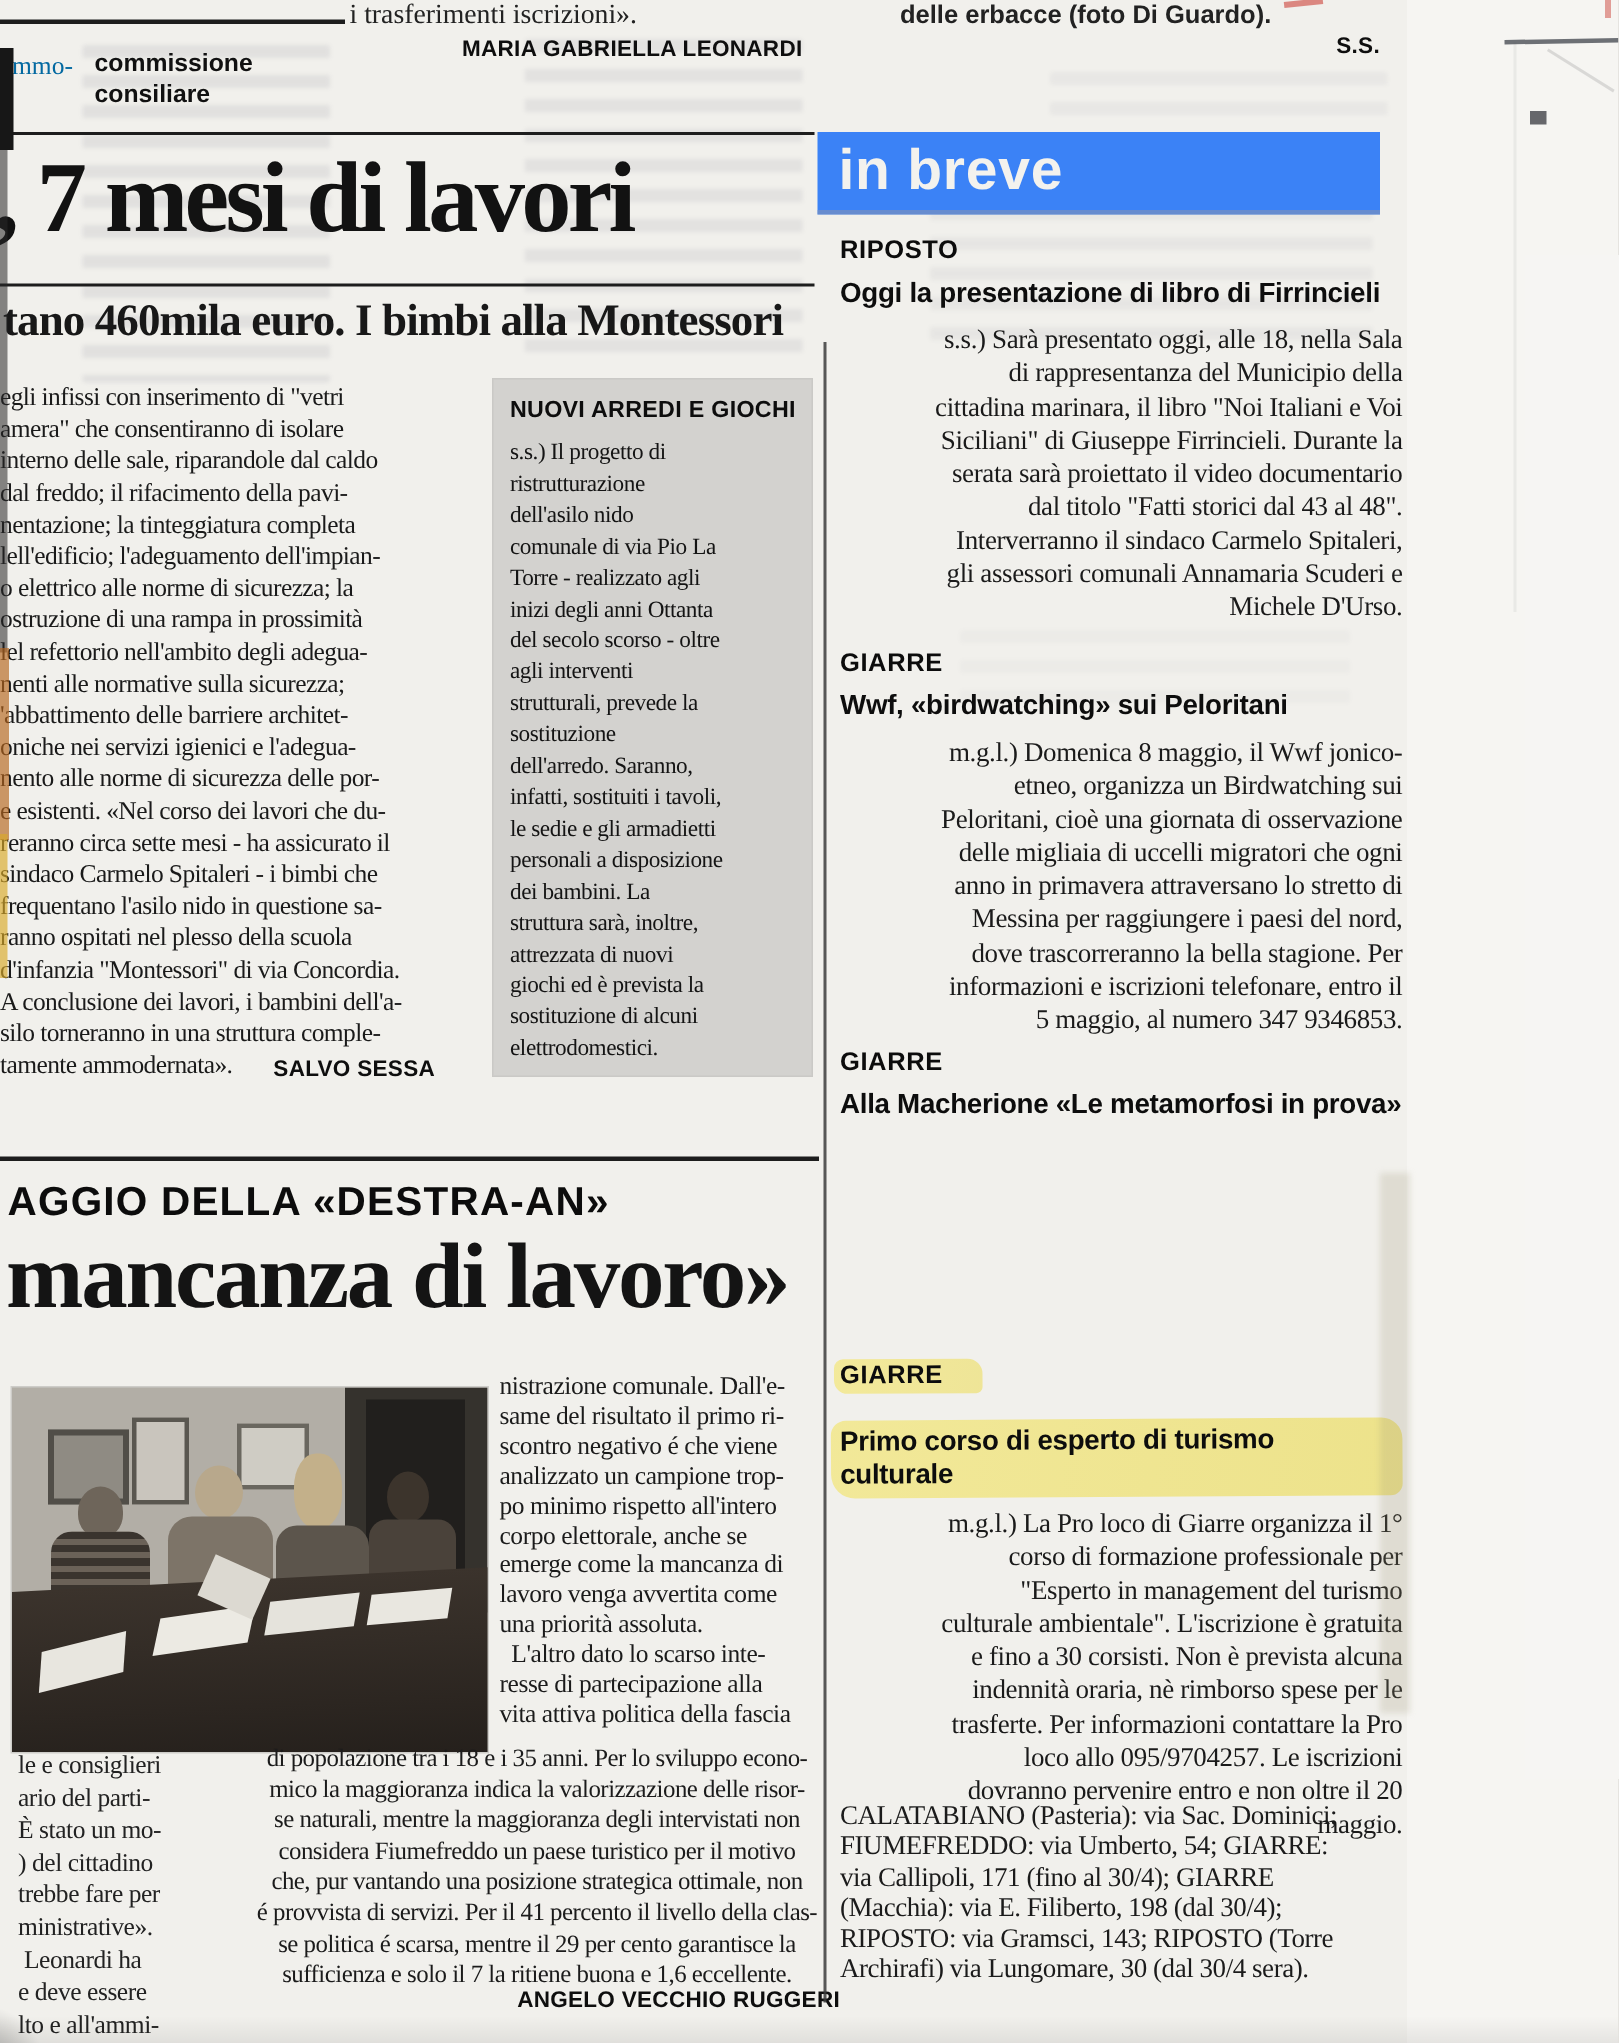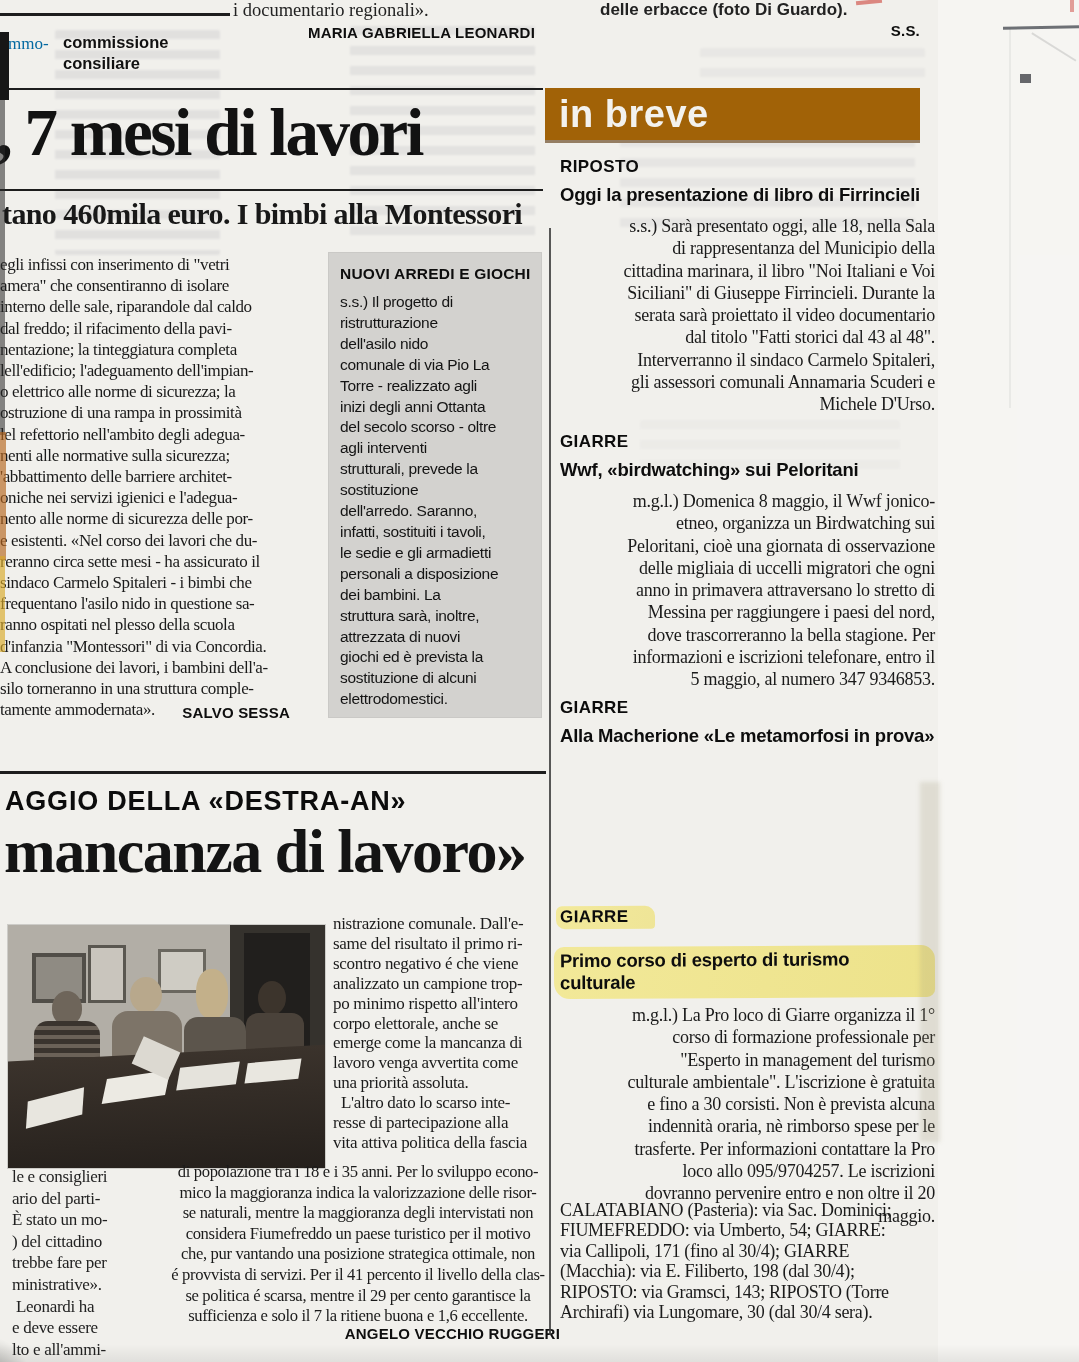--- a/index.html
+++ b/index.html
@@ -10,30 +10,30 @@
   .tinytext{font-size:17px;color:#0369a1;}
   .smallbold{font-family:"Liberation Sans",sans-serif;font-weight:700;font-size:16.5px;line-height:21px;color:#111;}
   .quote-end{font-size:18.5px;color:#222;}
   .byline{font-family:"Liberation Sans",sans-serif;font-weight:800;font-size:15px;color:#0e0e0e;letter-spacing:.2px;}
   .rule{background:#1d1d1d;}
   .h1{font-size:67px;font-weight:700;letter-spacing:-2.5px;color:#121212;white-space:nowrap;}
   .subhead{font-size:30px;font-weight:600;letter-spacing:-.6px;color:#181818;white-space:nowrap;}
   .bodytext{font-size:17px;line-height:21.2px;letter-spacing:-.4px;white-space:pre-line;color:#1a1a1a;}
   .graybox{background:#d3d2cf;box-shadow:inset 0 0 0 1px rgba(0,0,0,.04);}
   .box-title{font-family:"Liberation Sans",sans-serif;font-weight:800;font-size:15.5px;color:#0d0d0d;letter-spacing:.2px;}
-  .box-body{font-family:Liberation Sans, sans-serif;font-weight:500;font-size:15.5px;line-height:20.9px;
+  .box-body{font-family:Liberation Serif, serif;font-weight:500;font-size:15.5px;line-height:20.9px;
             letter-spacing:-.3px;white-space:pre-line;color:#141414;}
   .kicker{font-family:"Liberation Sans",sans-serif;font-weight:900;font-size:27px;letter-spacing:.8px;color:#0c0c0c;white-space:nowrap;}
   .h2{font-size:62px;font-weight:700;letter-spacing:-1.5px;color:#141414;white-space:nowrap;}
   .midcol{font-size:17px;line-height:19.9px;letter-spacing:-.3px;white-space:pre-line;}
   .fragcol{font-size:17px;line-height:21.6px;letter-spacing:-.3px;white-space:pre-line;color:#222;}
   .widebody{font-size:16.6px;line-height:20.6px;letter-spacing:-.35px;white-space:pre-line;text-align:center;}
   
   .caption{font-family:"Liberation Sans",sans-serif;font-weight:600;font-size:17px;color:#222;}
-  .breve-bar{background:#a16207;border-bottom:3px solid rgba(140,150,175,.55);}
+  .breve-bar{background:#3b82f6;border-bottom:3px solid rgba(140,150,175,.55);}
   .breve-title{font-family:"Liberation Sans",sans-serif;font-weight:800;font-size:38px;color:#f3f2ee;
                letter-spacing:.5px;line-height:52px;padding-left:14px;}
   .place{font-family:"Liberation Sans",sans-serif;font-weight:900;font-size:17px;letter-spacing:.4px;color:#0c0c0c;}
   .brief-h{font-family:"Liberation Sans",sans-serif;font-weight:800;font-size:18.5px;letter-spacing:-.2px;color:#0d0d0d;margin-top:7px;}
   .brief-b{font-size:18px;line-height:22.3px;letter-spacing:-.25px;white-space:pre-line;margin-top:9px;color:#1a1a1a;text-align:right;}
   .brief-item{position:absolute;left:0;width:375px;}
   .hl-place{display:inline-block;background:linear-gradient(100deg,rgba(243,233,150,.95),rgba(238,226,130,.8));
             border-radius:6px 10px 4px 9px;padding:1px 26px 2px 4px;margin-left:-4px;transform:rotate(-.3deg);}
   .hl-head{display:inline-block;background:linear-gradient(97deg,rgba(242,232,148,.95),rgba(236,224,122,.85));
            border-radius:10px 14px 8px 16px;padding:3px 18px 5px 6px;margin-left:-6px;transform:rotate(-.35deg);}
@@ -55,21 +55,21 @@
   <div class="abs ghost" style="left:55px;top:30px;width:165px;height:225px;opacity:.55;"></div>
   <div class="abs ghost" style="left:350px;top:26px;width:185px;height:218px;opacity:.5;"></div>
   <div class="abs ghost" style="left:620px;top:138px;width:295px;height:95px;opacity:.35;"></div>
   <div class="abs ghost" style="left:700px;top:48px;width:225px;height:38px;opacity:.3;"></div>
   <div class="abs ghost" style="left:640px;top:420px;width:260px;height:50px;opacity:.18;"></div>
 
   <div class="abs rule" style="left:0;top:13px;width:230px;height:2.5px;"></div>
   <div class="abs tinytext" style="left:8px;top:34px;">mmo-</div>
   <div class="abs smallbold" style="left:63px;top:32px;white-space:pre-line;">commissione
 consiliare</div>
-  <div class="abs quote-end" style="left:233px;top:0px;">i documentario regionali».</div>
+  <div class="abs quote-end" style="left:233px;top:0px;">i trasferimenti iscrizioni».</div>
   <div class="abs byline" style="left:235px;top:24px;width:300px;text-align:right;">MARIA GABRIELLA LEONARDI</div>
 
   <div class="abs rule" style="left:0;top:88px;width:543px;height:2px;"></div>
   <div class="abs h1" style="left:-4px;top:94px;">, 7 mesi di lavori</div>
   <div class="abs rule" style="left:0;top:189px;width:543px;height:2px;"></div>
   <div class="abs subhead" style="left:2px;top:197px;">tano 460mila euro. I bimbi alla Montessori</div>
   <div class="abs bodytext" style="left:0;top:254px;width:324px;">egli infissi con inserimento di "vetri
 amera" che consentiranno di isolare
 interno delle sale, riparandole dal caldo
 dal freddo; il rifacimento della pavi-

